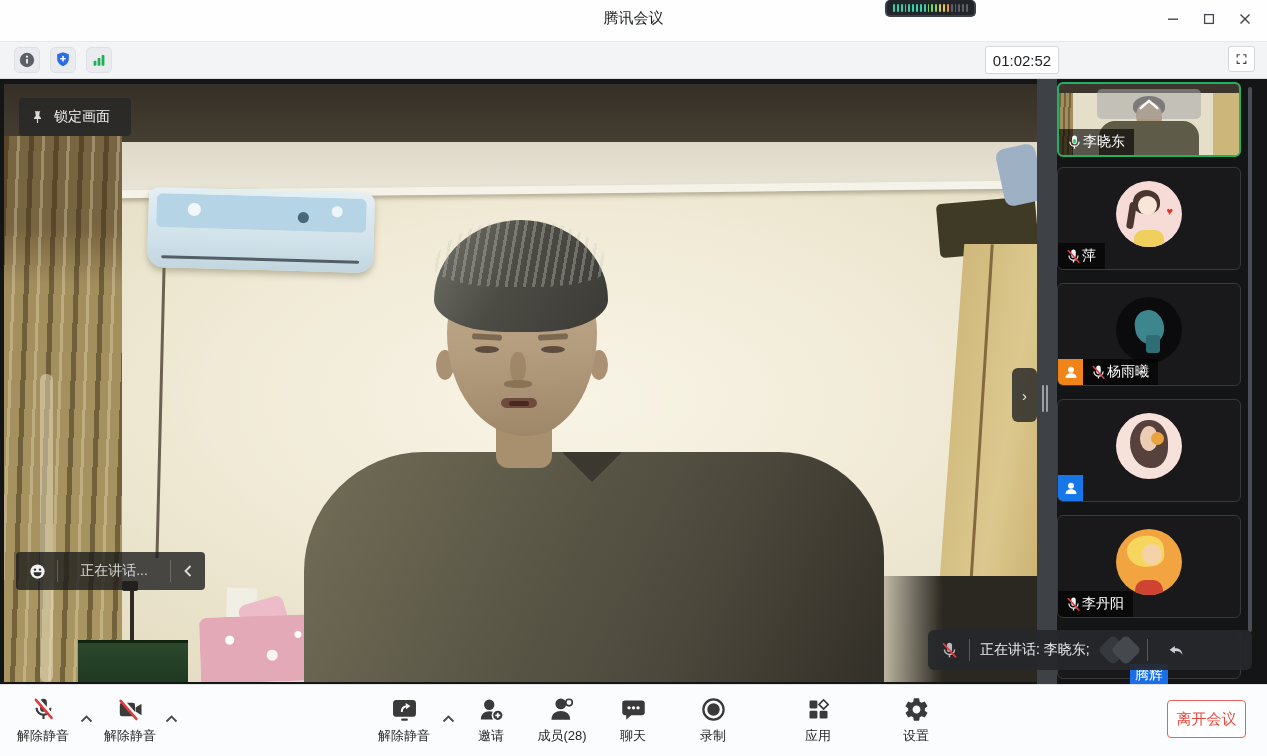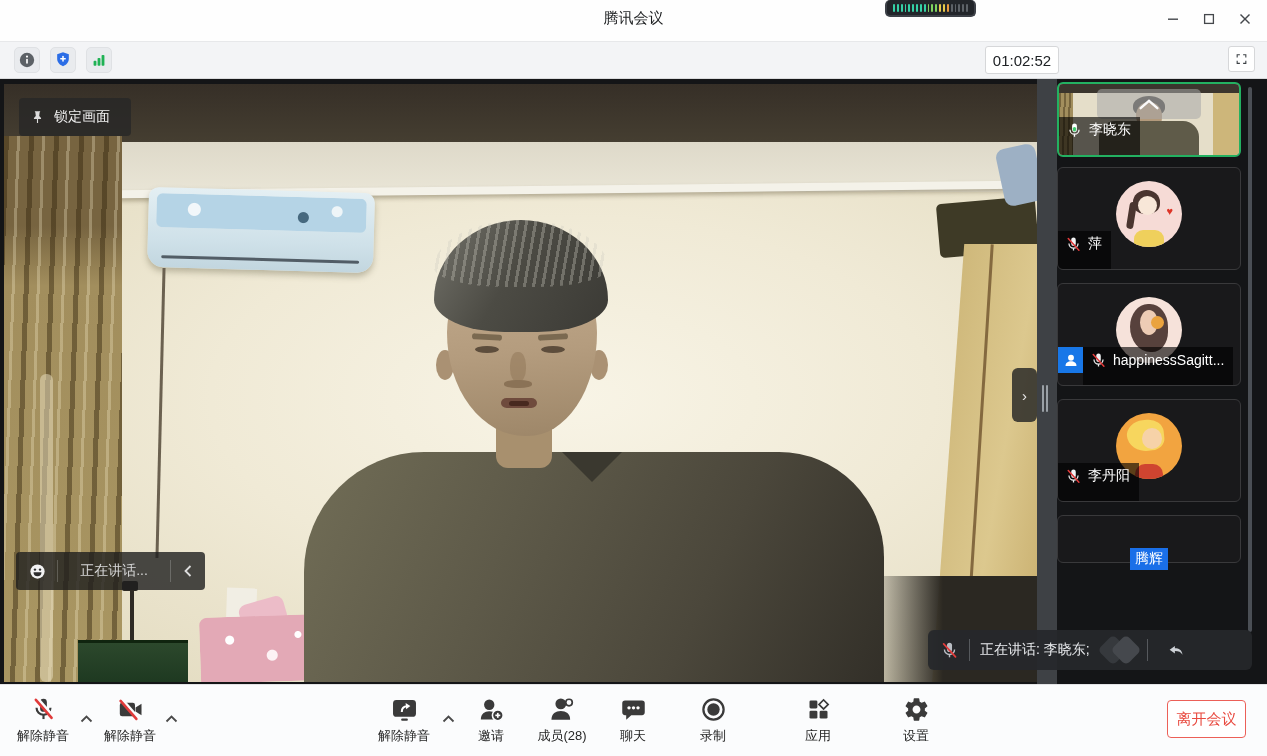--- a/index.html
+++ b/index.html
@@ -75,21 +75,21 @@
   .grip{position:absolute;left:5px;top:306px;display:flex;gap:2px;cursor:col-resize;}
   .grip span{width:2px;height:27px;background:#9aa0a6;border-radius:1px;}
   .collapse-handle{position:absolute;left:1012px;top:289px;width:25px;height:54px;background:rgba(42,42,40,.85);border:0;border-radius:6px;color:#e8e8e8;font-size:15px;display:flex;align-items:center;justify-content:center;cursor:pointer;}
   
   .sidebar{position:absolute;left:1057px;top:3px;width:186px;}
   .tile{position:relative;width:184px;height:103px;background:#19191b;border:1px solid #39393b;border-radius:6px;margin-bottom:13px;box-sizing:border-box;overflow:hidden;cursor:pointer;}
   .tile.video{height:75px;margin-bottom:10px;border:2px solid #23b161;}
   .tile.partial{height:48px;overflow:visible;}
   .tag-row{position:absolute;left:0;bottom:0;display:flex;align-items:stretch;}
   .badge{width:25px;height:26px;display:none;align-items:center;justify-content:center;}
-  .name-tag{display:flex;align-items:center;gap:6px;background:rgba(0,0,0,.62);padding:0 9px 12px 7px;height:26px;}
+  .name-tag{display:flex;align-items:center;background:rgba(0,0,0,.62);padding:0 9px 0 7px;height:26px;}
   .name-tag .pname{color:#fff;font-size:14px;white-space:nowrap;max-width:130px;overflow:hidden;text-overflow:ellipsis;}
   .avatar{position:absolute;left:50%;top:13px;transform:translateX(-50%);width:66px;height:66px;border-radius:50%;overflow:hidden;}
   .avatar div{position:absolute;}
   .avatar .av-heart{display:none;position:absolute;right:9px;top:24px;font-size:11px;color:#dd3527;}
   .girl-pink .av-a{left:17px;top:9px;width:27px;height:24px;background:#4a352f;border-radius:50% 50% 42% 42%;}
   .girl-pink .av-a:after{content:"";position:absolute;left:-5px;top:12px;width:7px;height:27px;background:#4a352f;border-radius:4px;transform:rotate(9deg);}
   .girl-pink .av-b{left:22px;top:15px;width:19px;height:19px;background:#f8e7d8;border-radius:50%;}
   .girl-pink .av-c{left:18px;bottom:0;width:30px;height:17px;background:#efd05c;border-radius:9px 9px 0 0;}
   .girl-pink .av-heart{display:block;}
   .creature-dark .av-a{left:19px;top:13px;width:29px;height:34px;background:#3e868d;border-radius:46% 54% 50% 50%;transform:rotate(-8deg);}
@@ -330,40 +330,55 @@
                 <rect x="8.8" y="2.2" width="6.4" height="11.8" rx="3.2" fill="#f2f3f5"></rect>
                 <path d="M5.6,10.6 a6.4,6.4 0 0 0 12.8,0" stroke="#f2f3f5" stroke-width="1.8" fill="none"></path>
                 <line x1="12" y1="17.2" x2="12" y2="20.6" stroke="#f2f3f5" stroke-width="1.8"></line>
                 <line x1="4.6" y1="3.6" x2="19.6" y2="20" stroke="#e23b3b" stroke-width="2.2" stroke-linecap="round"></line>
               </svg>
         <span class="pname">萍</span>
       </div>
     </div>
   </div>
         <div class="tile">
-    <div class="avatar lady-flower" style="background: rgb(246, 226, 218);">
+    <div class="avatar creature-dark" style="background: rgb(11, 11, 13);">
       <div class="av-a"></div>
             <div class="av-b"></div>
             <div class="av-c"></div>
     </div>
     <div class="tag-row">
-      <div class="badge" style="display: flex; background: rgb(24, 119, 232);">
+      <div class="badge" style="display: flex; background: rgb(240, 132, 24);">
         <svg width="16" height="16" viewBox="0 0 24 24">
                 <circle cx="12" cy="8.6" r="4.4" fill="#fff"></circle>
                 <path d="M3.8,21 c0,-4.8 3.6,-7 8.2,-7 s8.2,2.2 8.2,7 z" fill="#fff"></path>
               </svg>
       </div>
       <div class="name-tag">
         <svg width="17" height="17" viewBox="0 0 24 24">
                 <rect x="8.8" y="2.2" width="6.4" height="11.8" rx="3.2" fill="#f2f3f5"></rect>
                 <path d="M5.6,10.6 a6.4,6.4 0 0 0 12.8,0" stroke="#f2f3f5" stroke-width="1.8" fill="none"></path>
                 <line x1="12" y1="17.2" x2="12" y2="20.6" stroke="#f2f3f5" stroke-width="1.8"></line>
                 <line x1="4.6" y1="3.6" x2="19.6" y2="20" stroke="#e23b3b" stroke-width="2.2" stroke-linecap="round"></line>
               </svg>
-        <span class="pname">happinessSagitt...</span>
+        <span class="pname">杨雨曦</span>
+      </div>
+    </div>
+  </div>
+        <div class="tile">
+    <div class="avatar lady-flower" style="background: rgb(246, 226, 218);">
+      <div class="av-a"></div>
+            <div class="av-b"></div>
+            <div class="av-c"></div>
+    </div>
+    <div class="tag-row">
+      <div class="badge" style="display: flex; background: rgb(24, 119, 232);">
+        <svg width="16" height="16" viewBox="0 0 24 24">
+                <circle cx="12" cy="8.6" r="4.4" fill="#fff"></circle>
+                <path d="M3.8,21 c0,-4.8 3.6,-7 8.2,-7 s8.2,2.2 8.2,7 z" fill="#fff"></path>
+              </svg>
       </div>
     </div>
   </div>
         <div class="tile">
     <div class="avatar girl-blonde" style="background: rgb(242, 164, 64);">
       <div class="av-a"></div>
             <div class="av-b"></div>
             <div class="av-c"></div>
     </div>
     <div class="tag-row">

